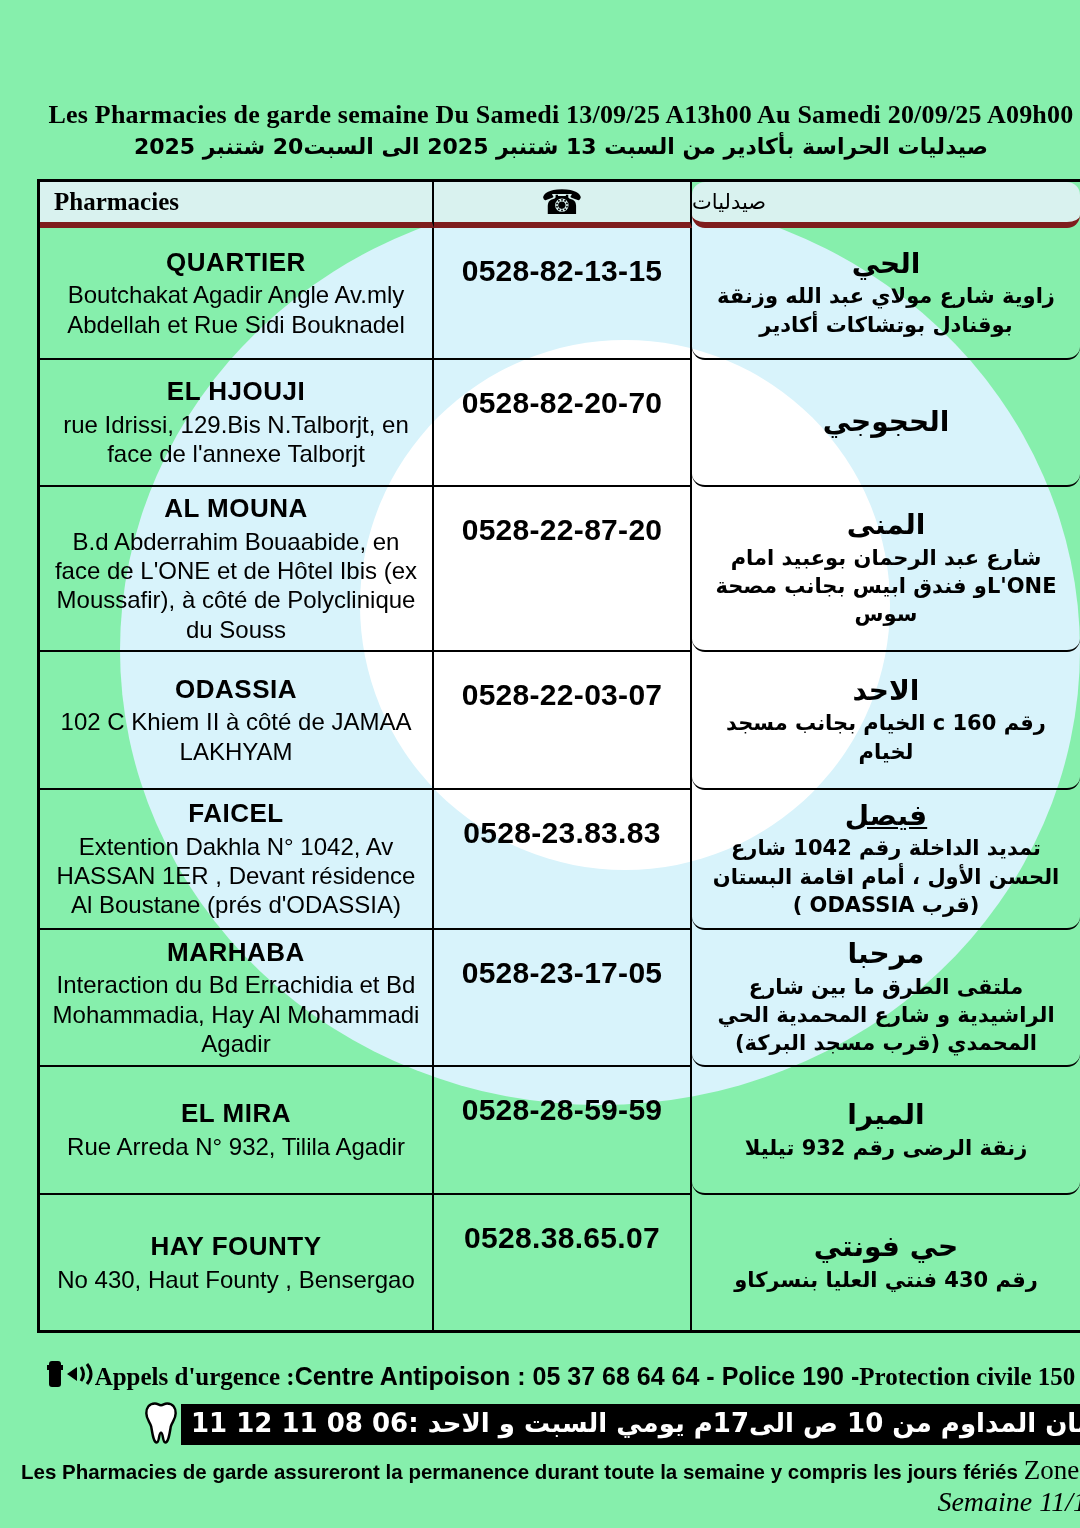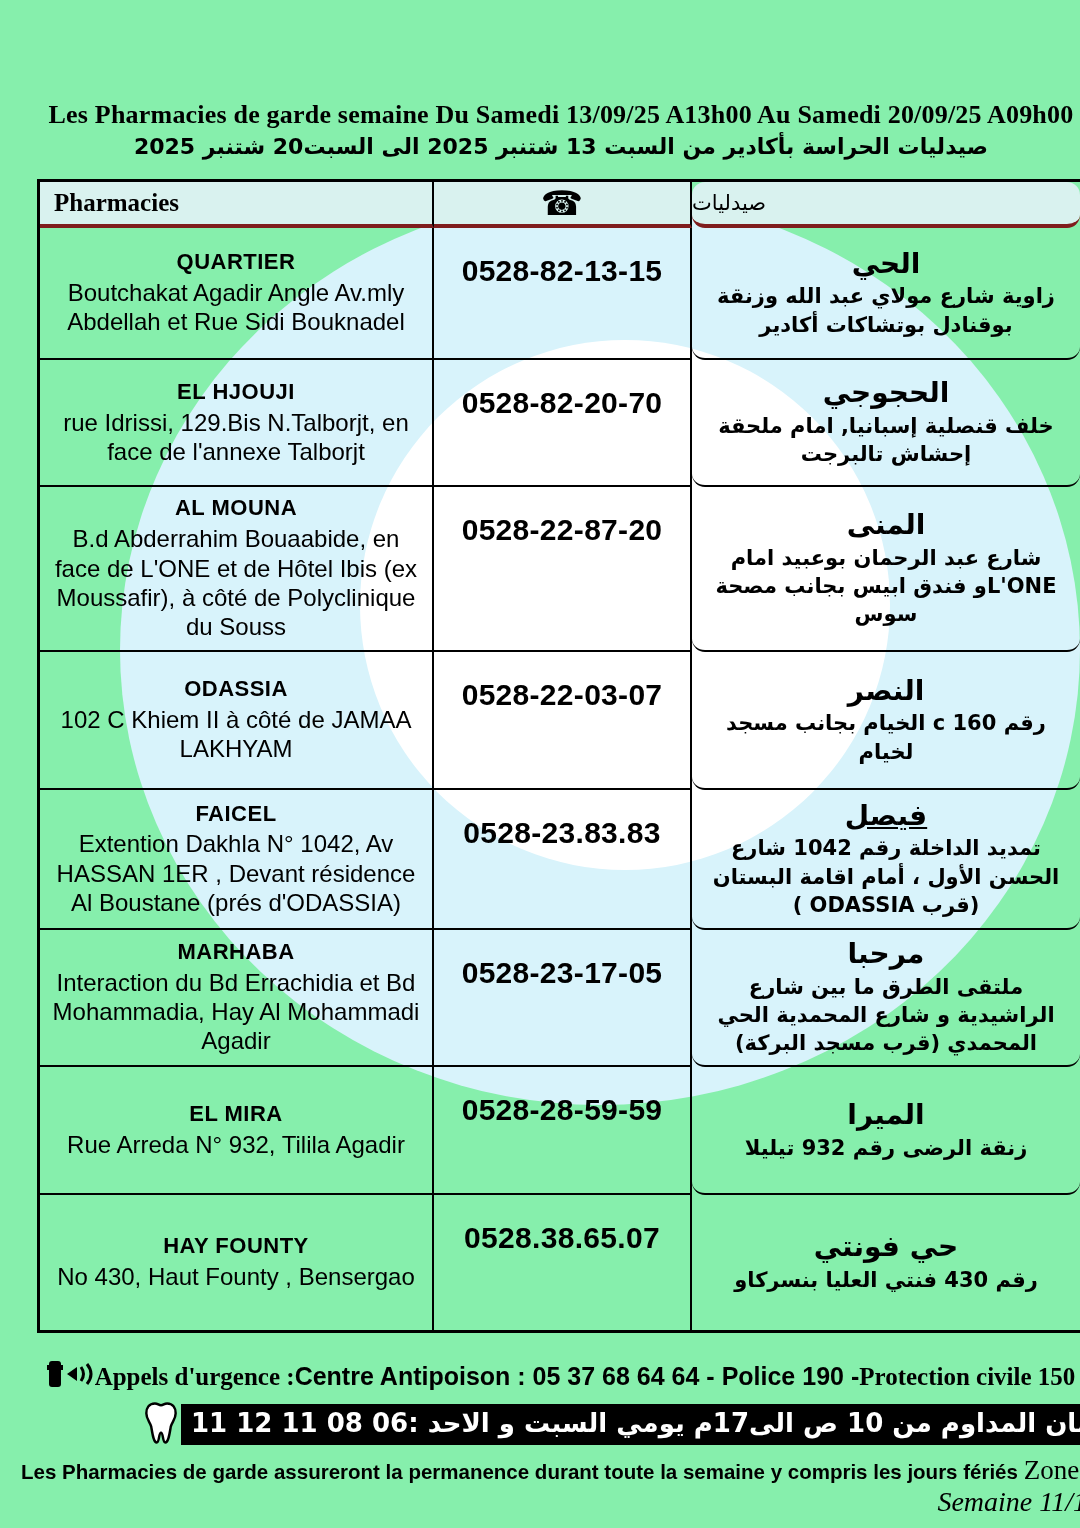--- a/index.html
+++ b/index.html
@@ -41,29 +41,29 @@
     grid-template-rows:46px 132px 127px 165px 138px 140px 137px 128px 135px;
   }
   .cell{
     box-sizing:border-box;
     border-right:2px solid #000;
     border-bottom:2px solid #000;
     overflow:hidden;
   }
   .cell.last-col{border-right:none;border-radius:13px;}
   .cell.last-row{border-bottom:none;}
-  .hdr{background:var(--hdr-bg,#d9f2ef);display:flex;align-items:center;border-bottom:4px solid #7f1d1d;}
+  .hdr{background:var(--hdr-bg,#d9f2ef);display:flex;align-items:center;border-bottom:6px solid #7f1d1d;}
   .hdr-fr{font-family:"Liberation Serif",serif;font-weight:bold;font-size:25px;padding-left:14px;}
   .hdr-ph{justify-content:center;font-size:34px;line-height:1;}
   .hdr-ar{justify-content:flex-end;font-family:"DejaVu Sans",sans-serif;font-size:21px;padding-right:10px;direction:rtl;}
   .cell-fr{
     display:flex;flex-direction:column;justify-content:center;
     text-align:center;padding:4px 10px;font-size:24px;line-height:1.22;
   }
-  .name-fr{font-weight:bold;font-size:22px;letter-spacing:.5px;margin-bottom:2px;}
+  .name-fr{font-weight:bold;font-size:26px;letter-spacing:.5px;margin-bottom:2px;}
   .cell-ph{
     text-align:center;padding-top:26px;
     font-weight:bold;font-size:30px;letter-spacing:.3px;
   }
   .cell-ar{
     direction:rtl;
     display:flex;flex-direction:column;justify-content:center;
     text-align:center;padding:4px 14px;
     font-family:"DejaVu Sans",sans-serif;
     font-weight:bold;font-size:21px;line-height:1.35;
@@ -138,40 +138,39 @@
         <div>زاوية شارع مولاي عبد الله وزنقة بوقنادل بوتشاكات أكادير</div>
       </div>
 
       <div class="cell cell-fr">
         <div class="name-fr">EL HJOUJI</div>
         <div>rue Idrissi, 129.Bis N.Talborjt, en face de l'annexe Talborjt</div>
       </div>
       <div class="cell cell-ph">0528-82-20-70</div>
       <div class="cell cell-ar last-col">
         <div class="name-ar">الحجوجي</div>
-        <div>خلف قنصلية إسبانيا, امام ملحقة إحشاش تالبرجت</div>
       </div>
 
       <div class="cell cell-fr">
         <div class="name-fr">AL MOUNA</div>
         <div>B.d Abderrahim Bouaabide, en face de L'ONE et de Hôtel  Ibis  (ex Moussafir), à côté de Polyclinique du Souss</div>
       </div>
       <div class="cell cell-ph">0528-22-87-20</div>
       <div class="cell cell-ar last-col">
         <div class="name-ar">المنى</div>
         <div>شارع عبد الرحمان بوعبيد امام L'ONEو فندق ابيس بجانب مصحة سوس</div>
       </div>
 
       <div class="cell cell-fr">
         <div class="name-fr">ODASSIA</div>
         <div>102 C Khiem II   à côté de JAMAA LAKHYAM</div>
       </div>
       <div class="cell cell-ph">0528-22-03-07</div>
       <div class="cell cell-ar last-col">
-        <div class="name-ar">النصر</div>
+        <div class="name-ar">الاحد</div>
         <div>رقم 160 c الخيام بجانب مسجد لخيام</div>
       </div>
 
       <div class="cell cell-fr">
         <div class="name-fr">FAICEL</div>
         <div>Extention Dakhla N° 1042,  Av HASSAN 1ER , Devant résidence Al Boustane   (prés d'ODASSIA)</div>
       </div>
       <div class="cell cell-ph">0528-23.83.83</div>
       <div class="cell cell-ar last-col">
         <div class="name-ar u">فيصل</div>

